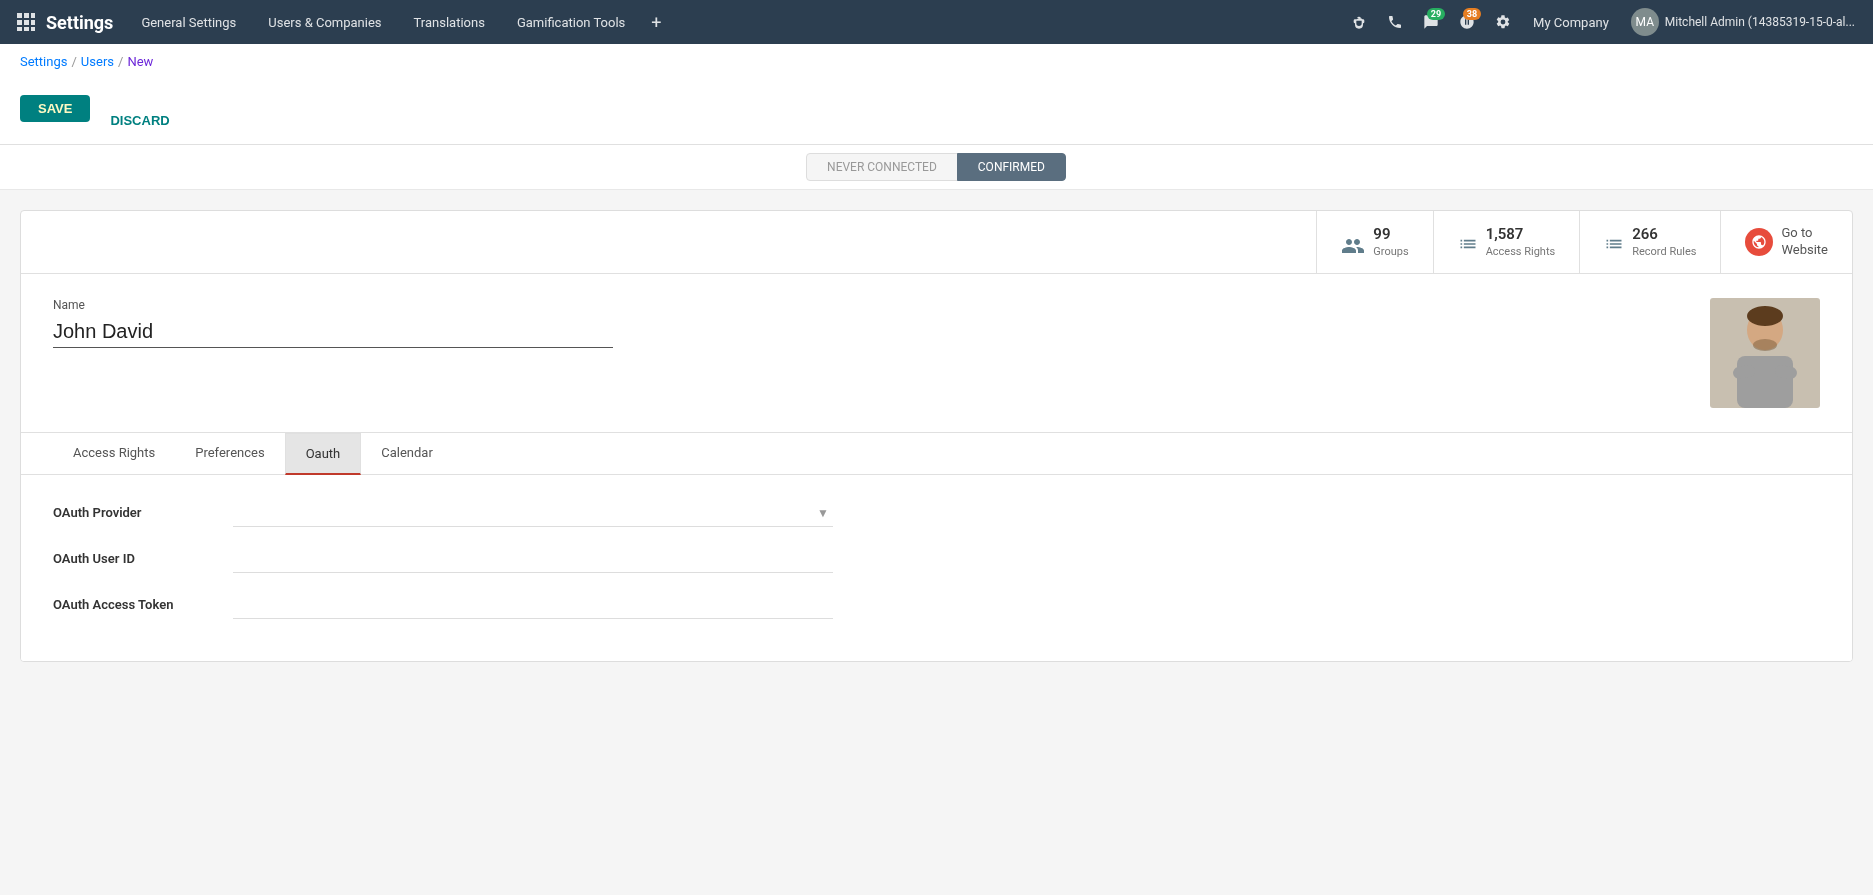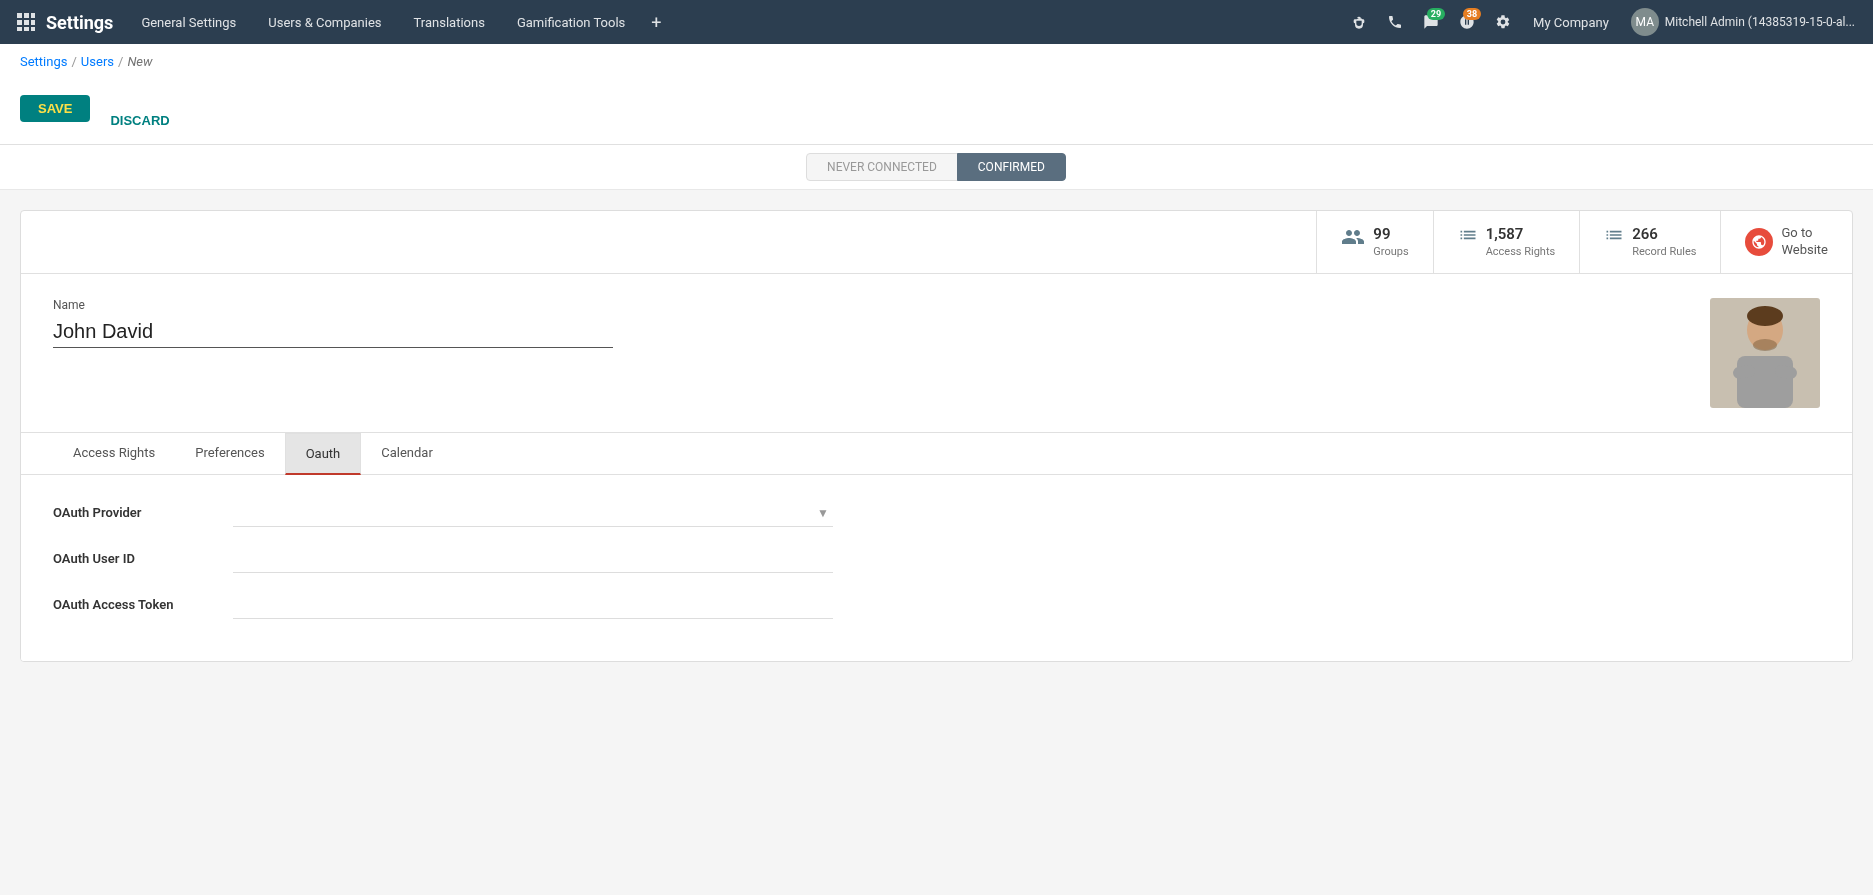--- a/index.html
+++ b/index.html
@@ -115,30 +115,30 @@
     .breadcrumb {
       display: flex;
       align-items: center;
       padding: 10px 0 6px;
       font-size: 13px;
       color: #666;
       gap: 4px;
     }
     .breadcrumb a { color: #007bff; text-decoration: none; cursor: pointer; }
     .breadcrumb-sep { color: #999; }
-    .breadcrumb-current { color: #737373; font-style: italic; }
+    .breadcrumb-current { color: #6d28d9; }
     .toolbar {
       display: flex;
       align-items: center;
       gap: 8px;
       padding: 8px 0 10px;
     }
     .btn-save {
       background: #008080;
-      color: #fde047;
+      color: #fef9c3;
       border: none;
       padding: 6px 18px;
       border-radius: 4px;
       cursor: pointer;
       font-size: 13px;
       font-weight: 600;
       text-transform: uppercase;
     }
     .btn-discard {
       background: transparent;
@@ -196,21 +196,21 @@
 
     
     .stats-bar {
       display: flex;
       align-items: stretch;
       border-bottom: 1px solid #e0e0e0;
       justify-content: flex-end;
     }
     .stat-item {
       display: flex;
-      align-items: flex-start;
+      align-items: flex-end;
       gap: 8px;
       padding: 14px 24px;
       border-left: 1px solid #e0e0e0;
       cursor: pointer;
       color: #555;
     }
     .stat-icon {
       font-size: 20px;
       color: #607d8b;
     }

